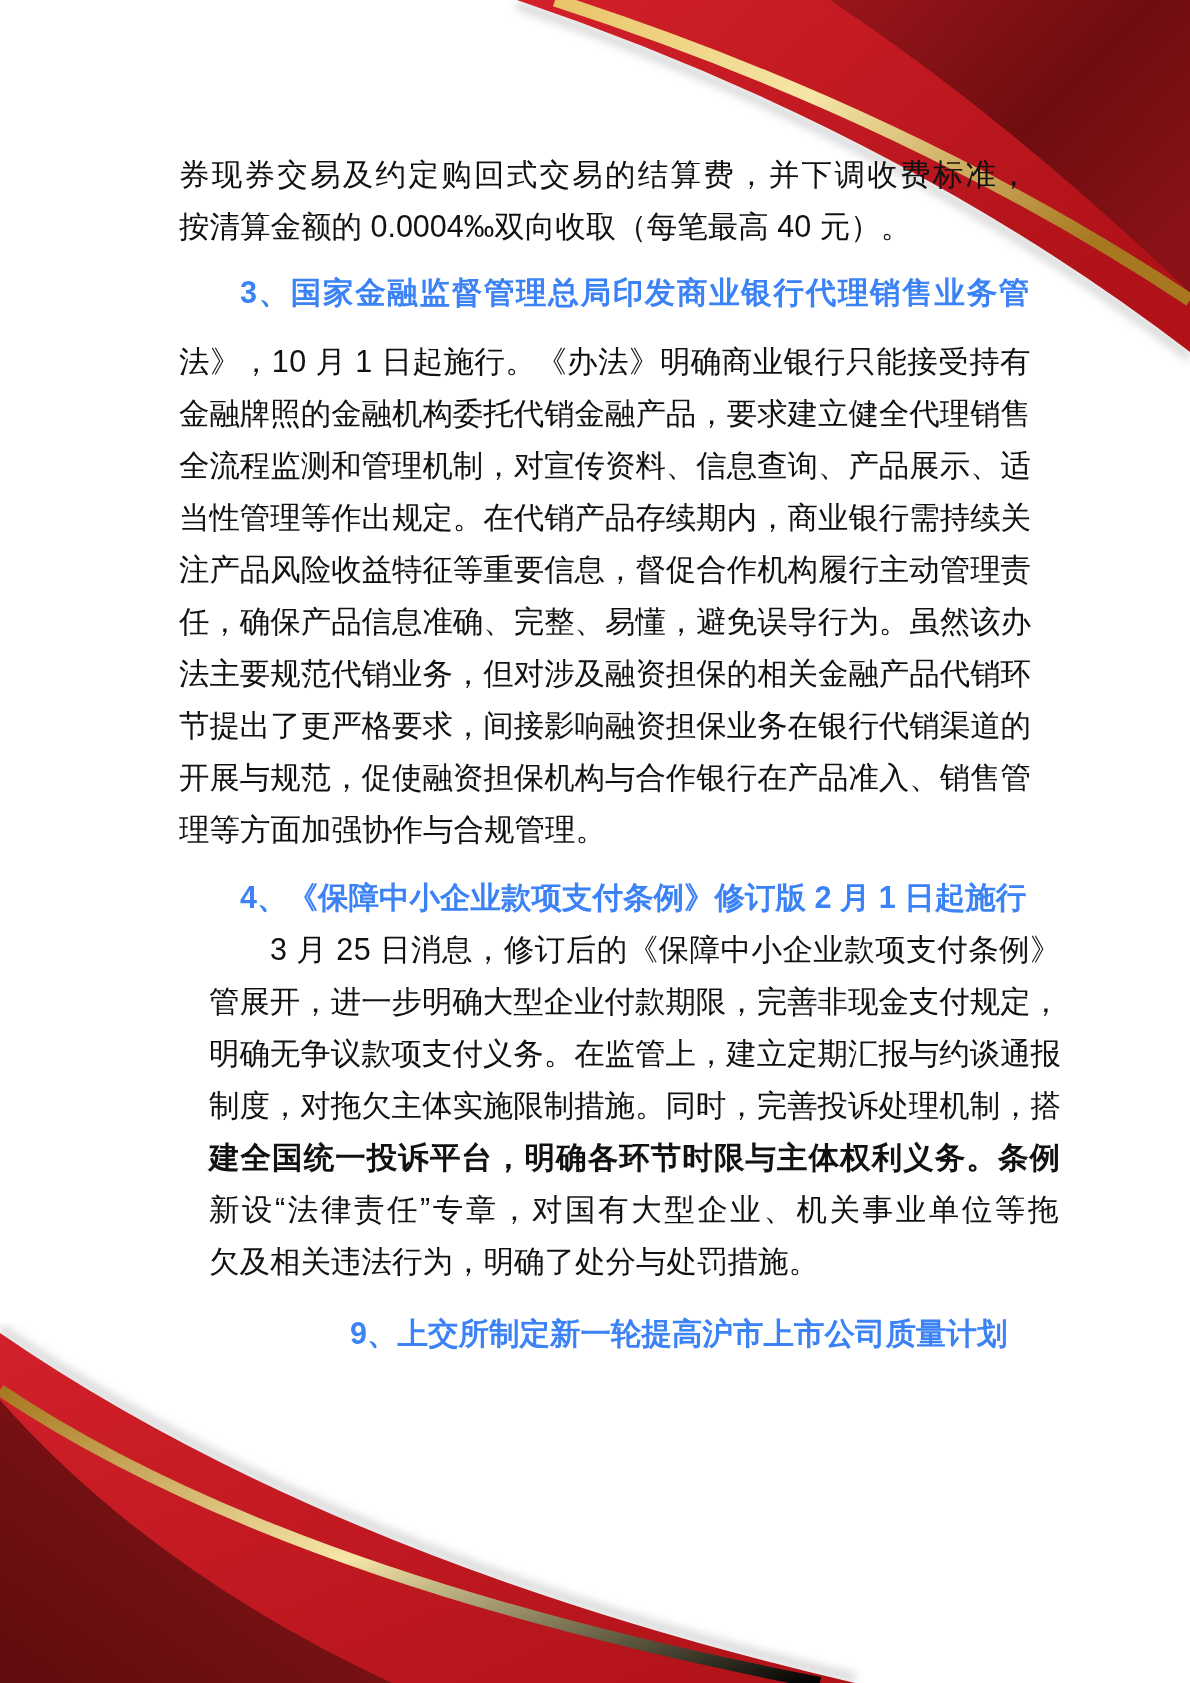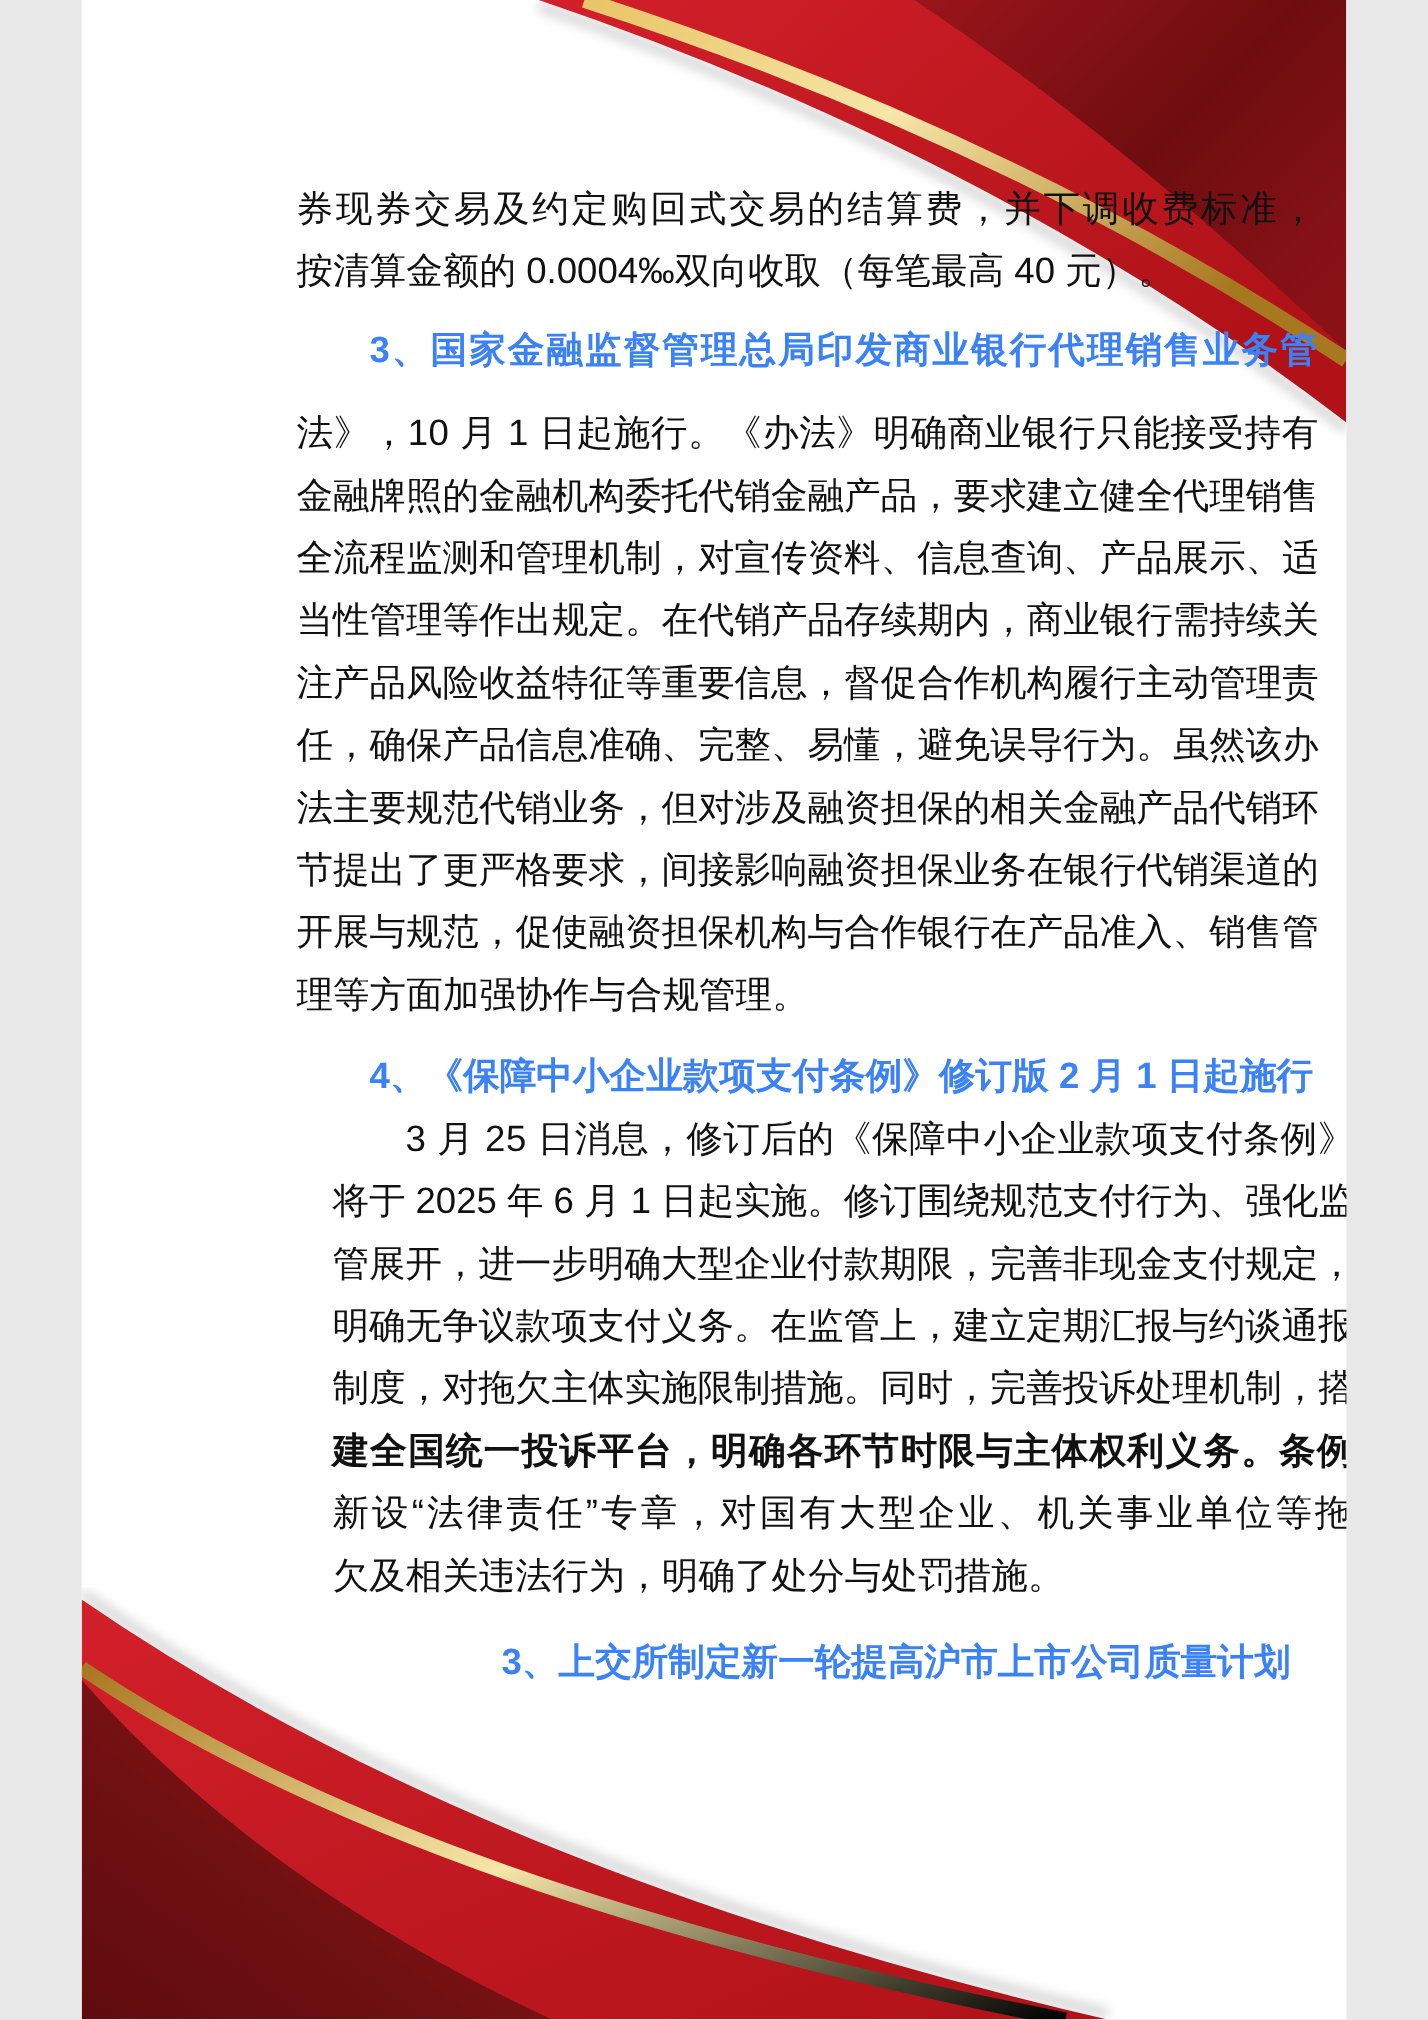--- a/index.html
+++ b/index.html
@@ -1,18 +1,18 @@
 <!DOCTYPE html>
 <html><head>
 <meta charset="utf-8">
 <style>
   html,body{margin:0;padding:0;background:#e8e8e8;}
   .page{
     position:relative;
-    width:1054px;height:1683px;
+    width:1190px;height:1683px;
     background:#ffffff;
     overflow:hidden;
     margin:0 auto;
     font-family:"Liberation Sans", sans-serif;
   }
   .corner-svg{position:absolute;display:block;}
   #tr-swoosh{top:0;right:0;}
   #bl-swoosh{left:0;bottom:0;}
   .textcol{
     position:absolute;
@@ -109,26 +109,25 @@
         <div class="line"><span class="seg" style="transform: scaleX(0.997658);">法主要规范代销业务，但对涉及融资担保的相关金融产品代销环</span></div>
         <div class="line"><span class="seg" style="transform: scaleX(0.997658);">节提出了更严格要求，间接影响融资担保业务在银行代销渠道的</span></div>
         <div class="line"><span class="seg" style="transform: scaleX(0.997658);">开展与规范，促使融资担保机构与合作银行在产品准入、销售管</span></div>
         <div class="line"><span class="seg">理等方面加强协作与合规管理。</span></div>
       </div>
     <div id="block-heading4" class="text-block heading">
         <div class="line" style="padding-left: 61px;"><span class="seg">4、《保障中小企业款项支付条例》修订版 2 月 1 日起施行</span></div>
       </div>
     <div id="block-para4" class="text-block">
         <div class="line" style="padding-left: 61px;"><span class="seg" style="letter-spacing: 0.454741px;">3 月 25 日消息，修订后的《保障中小企业款项支付条例》</span></div>
-        <div class="line"><span class="seg" style="transform: scaleX(0.997512);">将于 2025 年 6 月 1 日起实施。修订围绕规范支付行为、强化监</span></div>
         <div class="line"><span class="seg" style="transform: scaleX(0.997658);">管展开，进一步明确大型企业付款期限，完善非现金支付规定，</span></div>
         <div class="line"><span class="seg" style="transform: scaleX(0.997658);">明确无争议款项支付义务。在监管上，建立定期汇报与约谈通报</span></div>
         <div class="line"><span class="seg" style="transform: scaleX(0.997658);">制度，对拖欠主体实施限制措施。同时，完善投诉处理机制，搭</span></div>
         <div class="line"><span class="seg" style="letter-spacing: 1.05556px; font-weight: bold;">建全国统一投诉平台，明确各环节时限与主体权利义务。条例</span></div>
         <div class="line"><span class="seg" style="letter-spacing: 2.56192px;">新设“法律责任”专章，对国有大型企业、机关事业单位等拖</span></div>
         <div class="line"><span class="seg">欠及相关违法行为，明确了处分与处罚措施。</span></div>
       </div>
     <div id="block-heading5" class="text-block heading">
-        <div class="line"><span class="seg">3、上交所制定新一轮提高沪市上市公司质量计划</span></div>
+        <div class="line"><span class="seg">9、上交所制定新一轮提高沪市上市公司质量计划</span></div>
       </div>
   </div>
 
 </div>
 
 </body></html>

